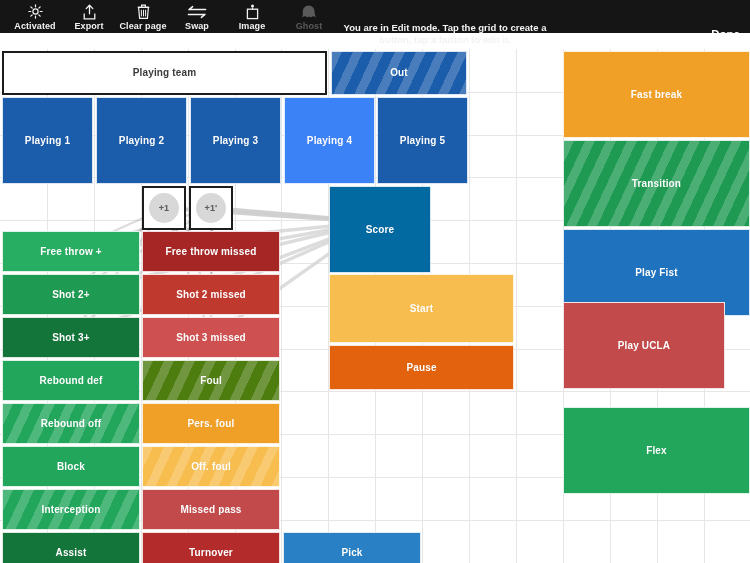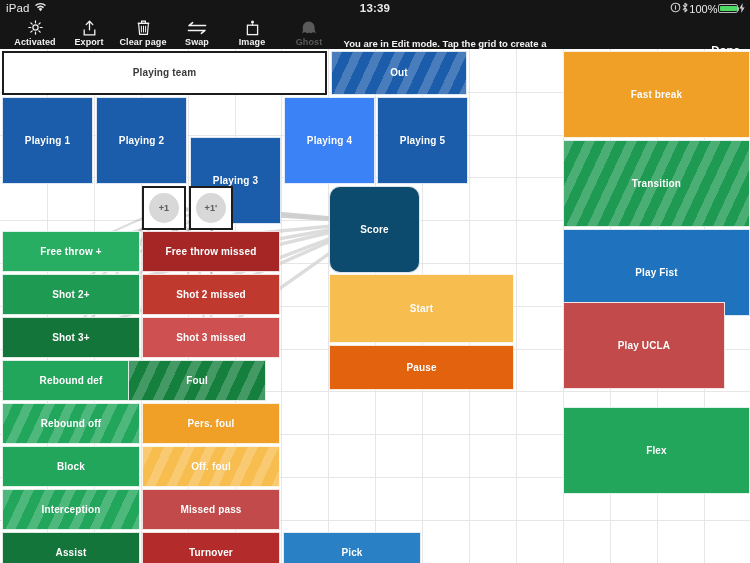--- a/index.html
+++ b/index.html
@@ -13,21 +13,21 @@
   #sb-ipad { font-size:11.5px; letter-spacing:.1px; }
   #sb-center { position:absolute; left:0; top:2px; width:750px; text-align:center;
     font-size:11.5px; font-weight:600; letter-spacing:.2px; }
   #sb-right { position:absolute; right:5px; top:2px; display:flex; align-items:center; font-size:11px; }
   .batt-shell { width:20px; height:9px; border:1px solid #b9b9b9; border-radius:2px;
     position:relative; display:inline-block; }
   .batt-fill { position:absolute; left:1px; top:1px; bottom:1px; background:#4cd964; border-radius:1px; }
   .batt-nub { width:1.5px; height:4px; background:#b9b9b9; border-radius:0 1px 1px 0; display:inline-block; }
 
   
-  #toolbar { position:absolute; left:0; top:18px; width:750px; height:31px; background:#151515; }
+  #toolbar { position:absolute; left:0; top:2px; width:750px; height:31px; background:#151515; }
   .tb-item { position:absolute; top:1px; width:66px; height:30px; text-align:center;
     color:#f2f2f2; cursor:pointer; }
   .tb-item.dim { color:#5a5a5a; }
   .tb-ico { height:17px; display:flex; align-items:center; justify-content:center; }
   .tb-lbl { font-size:9px; font-weight:700; letter-spacing:.1px; margin-top:1px; }
   #hint { position:absolute; left:330px; top:20px; width:230px; text-align:center;
     color:#f2f2f2; font-size:9.5px; font-weight:700; line-height:11.5px; }
   #done { position:absolute; right:10px; top:26px; color:#fff; font-size:11.5px; font-weight:700; cursor:pointer; }
 
   
@@ -220,41 +220,41 @@
       </div>
       <div class="btn" style="left: 563px; top: 2px; width: 187px; height: 87px; background: rgb(240, 160, 38);">
         <span>Fast break</span>
       </div>
       <div class="btn" style="left: 2px; top: 48px; width: 91px; height: 87px; background: rgb(27, 92, 171);">
         <span>Playing 1</span>
       </div>
       <div class="btn" style="left: 96px; top: 48px; width: 91px; height: 87px; background: rgb(27, 92, 171);">
         <span>Playing 2</span>
       </div>
-      <div class="btn" style="left: 190px; top: 48px; width: 91px; height: 87px; background: rgb(27, 92, 171); margin-top: 40px;">
+      <div class="btn" style="left: 190px; top: 48px; width: 91px; height: 87px; background: rgb(27, 92, 171);">
         <span>Playing 3</span>
       </div>
       <div class="btn" style="left: 284px; top: 48px; width: 91px; height: 87px; background: #3b82f6;">
         <span>Playing 4</span>
       </div>
       <div class="btn" style="left: 377px; top: 48px; width: 91px; height: 87px; background: rgb(27, 92, 171);">
         <span>Playing 5</span>
       </div>
       <div class="btn hatch" style="left: 563px; top: 91px; width: 187px; height: 87px; background: rgb(30, 154, 82);">
         <span>Transition</span>
       </div>
       <div class="btn node" style="left: 142px; top: 137px; width: 44px; height: 44px;">
         <i class="nodedot"></i>
         <span class="nodelbl">+1</span>
       </div>
       <div class="btn node" style="left: 189px; top: 137px; width: 44px; height: 44px;">
         <i class="nodedot"></i>
         <span class="nodelbl">+1'</span>
       </div>
-      <div class="btn" style="left: 329px; top: 137px; width: 91px; height: 87px; background: #0c4a6e; border-radius: 11px;">
+      <div class="btn" style="left: 329px; top: 137px; width: 102px; height: 87px; background: #0369a1;">
         <span>Score</span>
       </div>
       <div class="btn" style="left: 563px; top: 180px; width: 187px; height: 87px; background: rgb(31, 114, 189);">
         <span>Play Fist</span>
       </div>
       <div class="btn" style="left: 2px; top: 182px; width: 138px; height: 41px; background: rgb(39, 174, 98);">
         <span>Free throw +</span>
       </div>
       <div class="btn" style="left: 142px; top: 182px; width: 138px; height: 41px; background: rgb(166, 38, 38);">
         <span>Free throw missed</span>
@@ -273,21 +273,21 @@
       </div>
       <div class="btn" style="left: 142px; top: 268px; width: 138px; height: 41px; background: rgb(207, 80, 80);">
         <span>Shot 3 missed</span>
       </div>
       <div class="btn" style="left: 563px; top: 253px; width: 162px; height: 87px; background: rgb(195, 74, 74);">
         <span>Play UCLA</span>
       </div>
       <div class="btn" style="left: 2px; top: 311px; width: 138px; height: 41px; background: rgb(34, 166, 92);">
         <span>Rebound def</span>
       </div>
-      <div class="btn hatch" style="left: 128px; top: 311px; width: 138px; height: 41px; background: #15803d;">
+      <div class="btn hatch" style="left: 142px; top: 311px; width: 138px; height: 41px; background: #4d7c0f;">
         <span>Foul</span>
       </div>
       <div class="btn" style="left: 329px; top: 296px; width: 185px; height: 45px; background: rgb(226, 98, 13);">
         <span>Pause</span>
       </div>
       <div class="btn hatch" style="left: 2px; top: 354px; width: 138px; height: 41px; background: rgb(34, 166, 92);">
         <span>Rebound off</span>
       </div>
       <div class="btn" style="left: 142px; top: 354px; width: 138px; height: 41px; background: rgb(240, 160, 38);">
         <span>Pers. foul</span>

